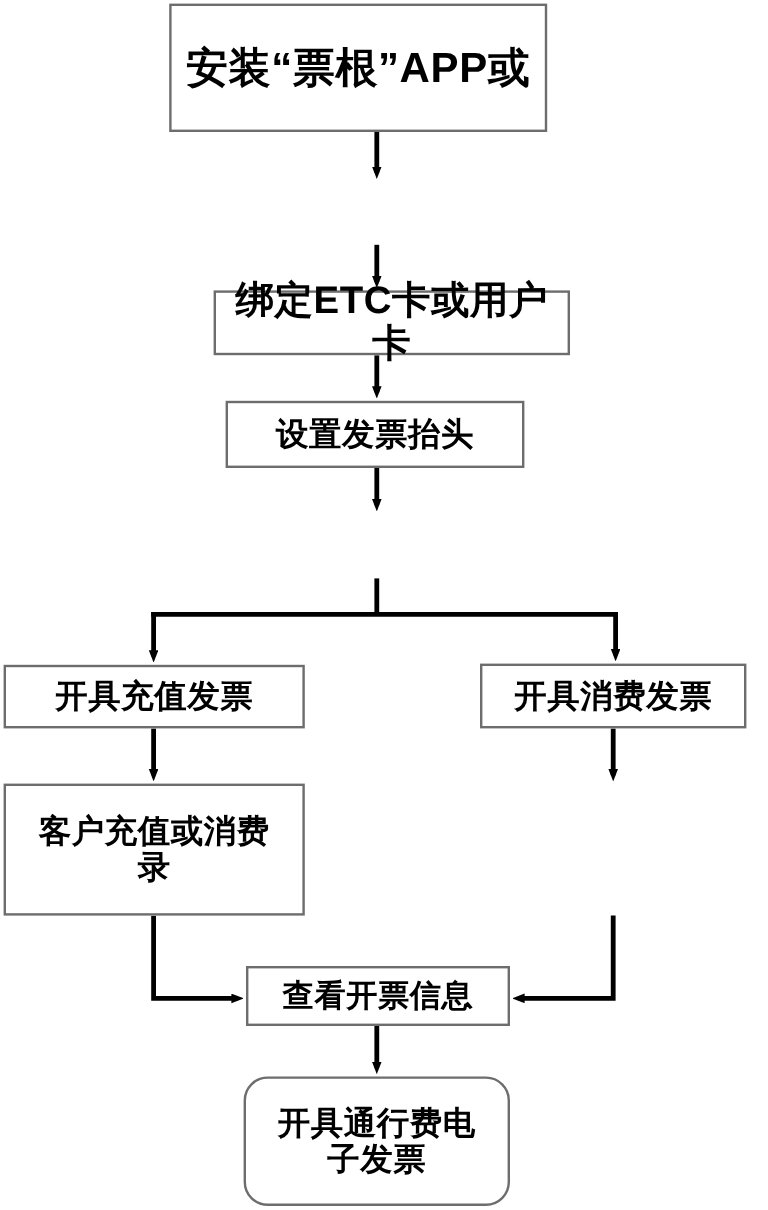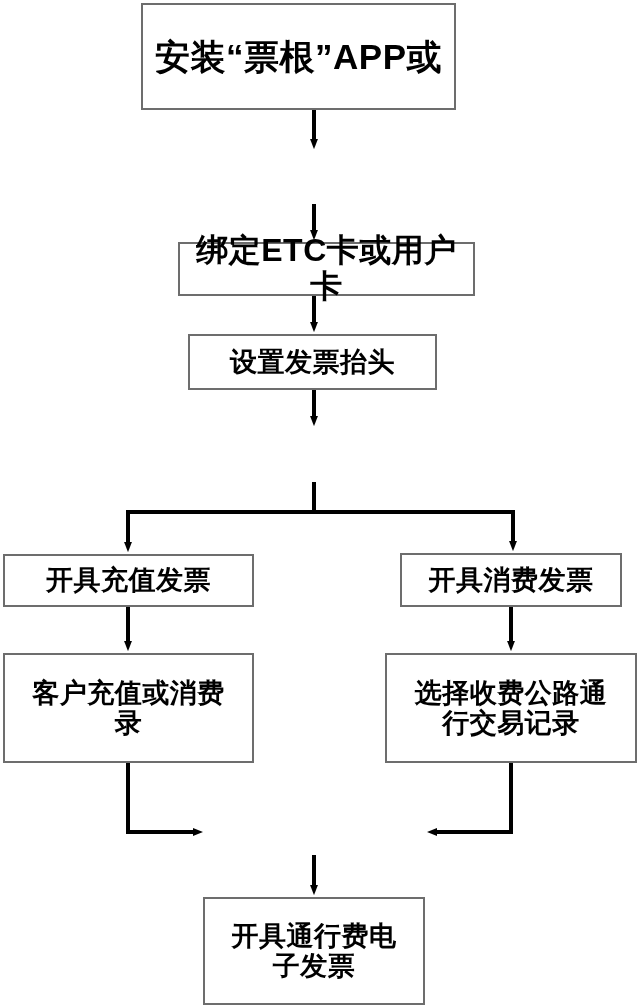--- a/index.html
+++ b/index.html
@@ -49,21 +49,21 @@
   #n-install      { left:141px; top:3px;   width:315px; height:107px; font-size:35px; }
   #n-register     { left:203px; top:151px; width:223px; height:53px;  font-size:27px; }
   #n-bindcard     { left:178px; top:242px; width:297px; height:54px;  font-size:32px; }
   #n-invtitle     { left:188px; top:334px; width:249px; height:56px;  font-size:27px; }
   #n-recharge     { left:165px; top:428px; width:297px; height:54px;  font-size:27px; }
   #n-issue-rech   { left:3px;   top:554px; width:251px; height:53px;  font-size:27px; }
   #n-issue-cons   { left:400px; top:553px; width:222px; height:54px;  font-size:27px; }
   #n-sel-rech     { left:3px;   top:653px; width:251px; height:110px; font-size:27px; }
   #n-sel-road     { left:385px; top:653px; width:252px; height:110px; font-size:27px; }
   #n-viewinfo     { left:205px; top:805px; width:220px; height:50px;  font-size:26px; }
-  #n-final        { left:203px; top:897px; width:222px; height:108px; font-size:27px; }
+  #n-final        { left:203px; top:897px; width:222px; height:108px; font-size:27px;border-radius:20px; }
 </style>
 </head>
 <body>
 
 <div id="canvas">
 
   <svg id="edges" viewBox="0 0 640 1008" width="640" height="1008" xmlns="http://www.w3.org/2000/svg">
     <defs>
       <marker id="arrowhead" markerWidth="10" markerHeight="10" refX="5.2" refY="4" orient="auto" markerUnits="userSpaceOnUse">
         <polygon points="0,0 10.4,4 0,8" fill="#000000"></polygon>
@@ -138,27 +138,24 @@
     <span class="txt">开具充值发票</span>
   </div>
 
   <div class="node" id="n-sel-rech">
     <span class="txt">
       <span>客户充值或消费</span><br>
       <span>录</span>
     </span>
   </div>
 
-  <div class="node" id="n-sel-road">
-    <span class="txt">
-      <span>选择收费公路通</span><br>
-      <span>行交易记录</span>
-    </span>
+
+  <div class="node" id="n-viewinfo">
+    <span class="txt">查看开票信息</span>
   </div>
-
 
   <div class="node" id="n-final">
     <span class="txt">
       <span>开具通行费电</span><br>
       <span>子发票</span>
     </span>
   </div>
 
 </div>
 

